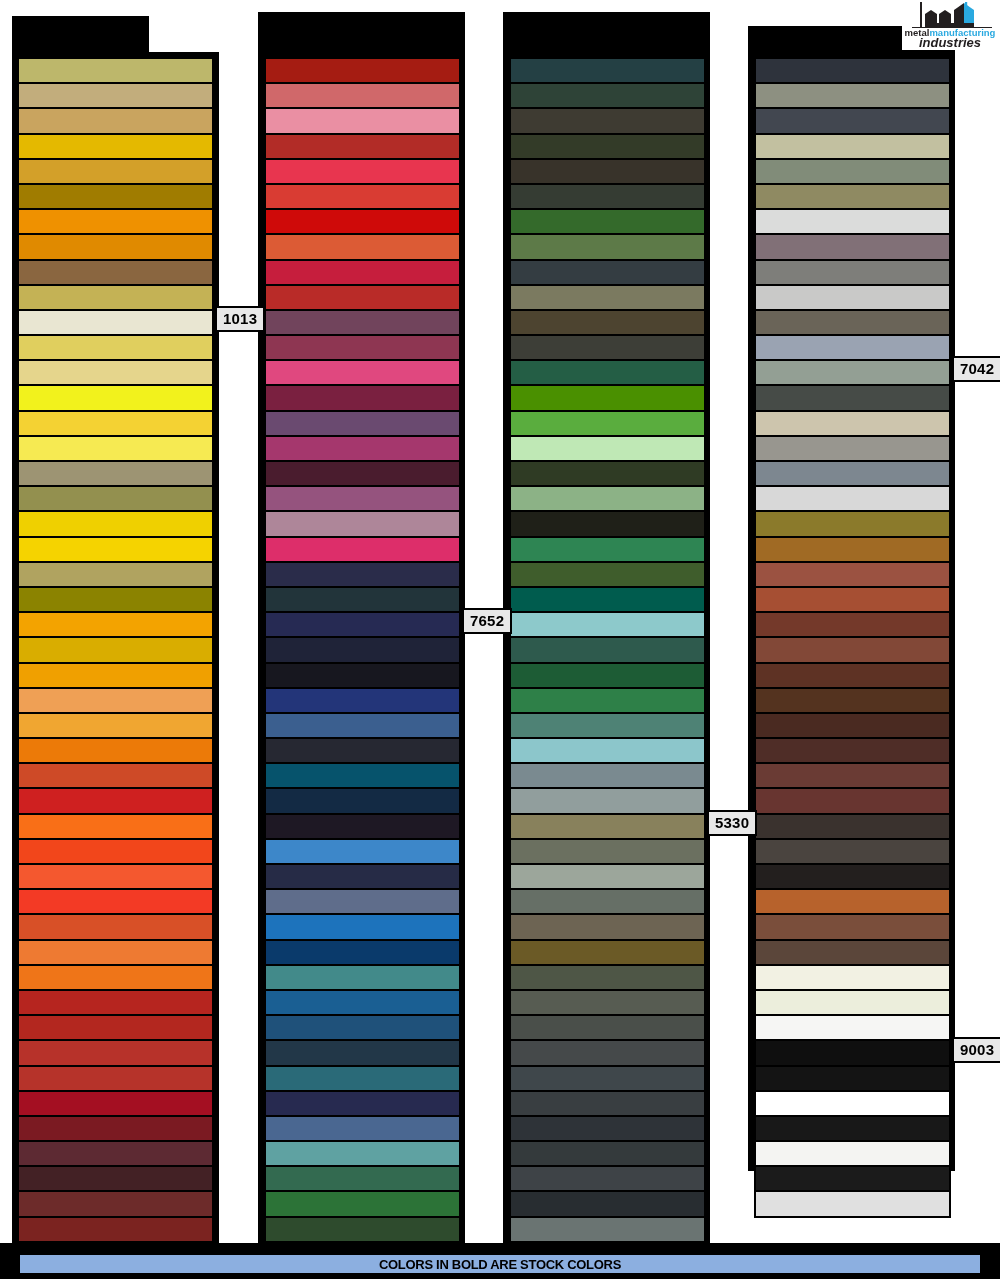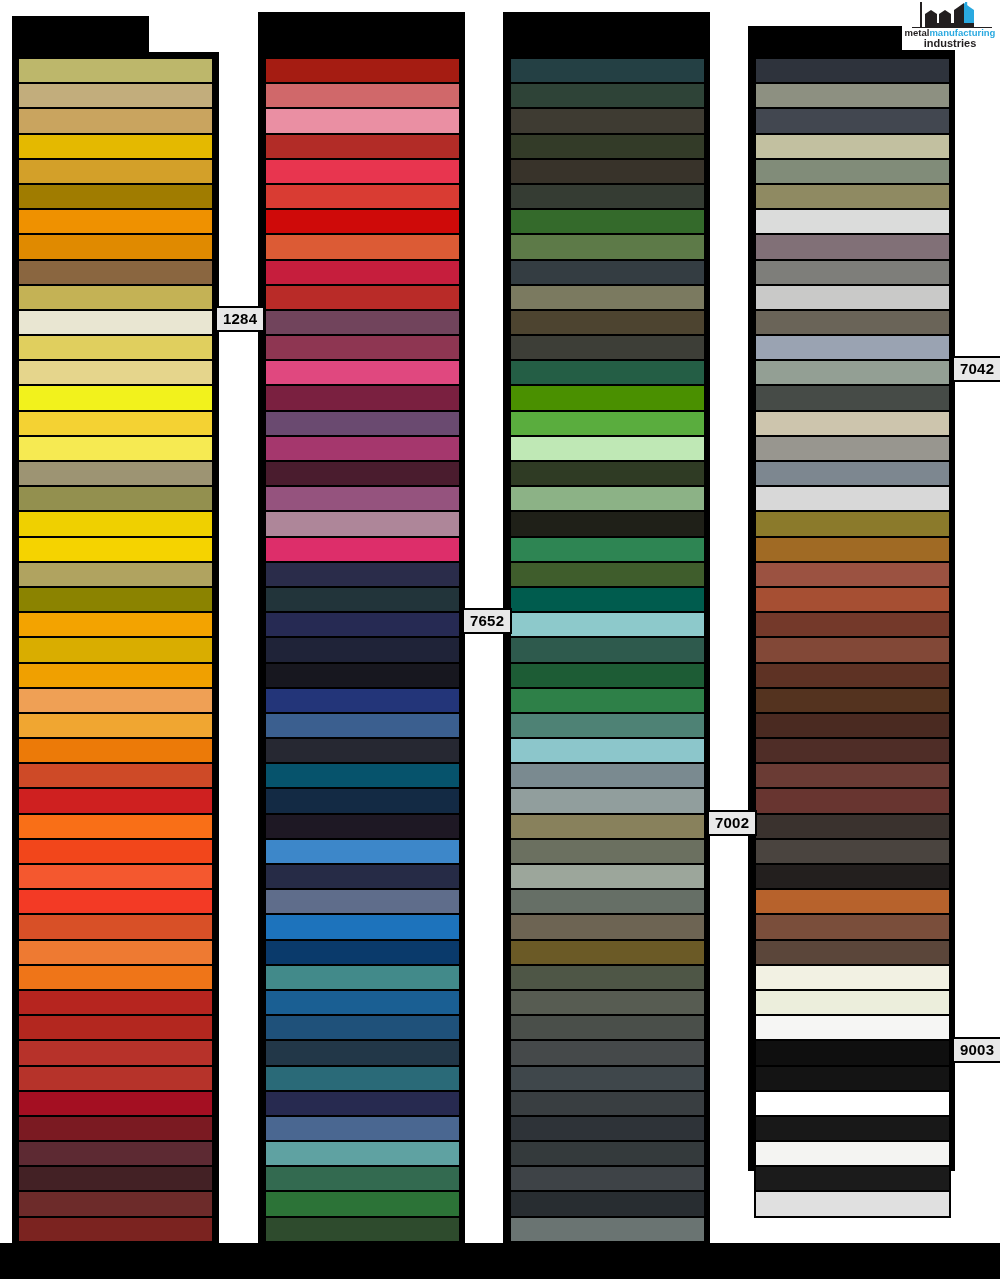--- a/index.html
+++ b/index.html
@@ -111,24 +111,25 @@
     font-weight: bold;
     line-height: 10px;
     white-space: nowrap;
   }
   #logo-text2 {
     position: absolute;
     left: 0px;
     top: 38px;
     width: 96px;
     text-align: center;
-    font-size: 11px;
+    font-size: 13px;
     font-weight: bold;
     line-height: 10px;
     color: #231f20;
+    font-style: italic;
   }
   .lg-metal { color: #231f20; }
   .lg-manu  { color: #2aa9e0; }
   .logo-rule {
     position: absolute;
     left: 10px;
     top: 27px;
     width: 80px;
     height: 1px;
     background: #231f20;
@@ -341,28 +342,31 @@
       <div class="swatch" title="#0f0f0f" style="background: rgb(15, 15, 15);"></div>
       <div class="swatch" title="#141414" style="background: rgb(20, 20, 20);"></div>
       <div class="swatch" title="#ffffff" style="background: rgb(255, 255, 255);"></div>
       <div class="swatch" title="#181818" style="background: rgb(24, 24, 24);"></div>
       <div class="swatch" title="#f4f4f2" style="background: rgb(244, 244, 242);"></div>
       <div class="swatch" title="#1b1b1b" style="background: rgb(27, 27, 27);"></div>
       <div class="swatch" title="#e0e0e0" style="background: rgb(224, 224, 224);"></div>
     </div>
 
   <div id="callouts">
-      <div class="label" style="left: 215px; top: 306px;">1284</div>
+      <div class="label" style="left: 215px; top: 306px;">1013</div>
       <div class="label" style="left: 462px; top: 608.4px;">7652</div>
-      <div class="label" style="left: 707px; top: 810px;">7002</div>
+      <div class="label" style="left: 707px; top: 810px;">5330</div>
       <div class="label" style="left: 952px; top: 356.4px;">7042</div>
       <div class="label" style="left: 952px; top: 1036.8px;">9003</div>
     </div>
 
   <div id="footer-black"></div>
+  <div id="footer-bar">
+    <span>COLORS IN BOLD ARE STOCK COLORS</span>
+  </div>
 
   <div id="logo">
     <svg id="logo-mark" viewBox="0 0 62 26">
       <rect x="0" y="0" width="2" height="26" fill="#231f20"></rect>
       <path d="M5 26 L5 12 L11 8 L17 12 L17 26 Z" fill="#231f20"></path>
       <path d="M19 26 L19 12 L25 8 L31 12 L31 26 Z" fill="#231f20"></path>
       <path d="M34 26 L34 8 L44 1 L44 26 Z" fill="#231f20"></path>
       <path d="M44 26 L44 1 L54 8 L54 26 Z" fill="#2aa9e0"></path>
       <rect x="45" y="0" width="2.2" height="9" fill="#2aa9e0"></rect>
       <rect x="5" y="21" width="49" height="5" fill="#231f20"></rect>

